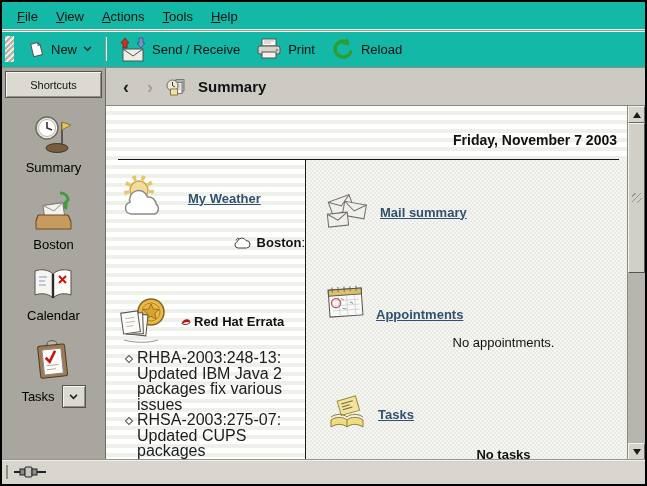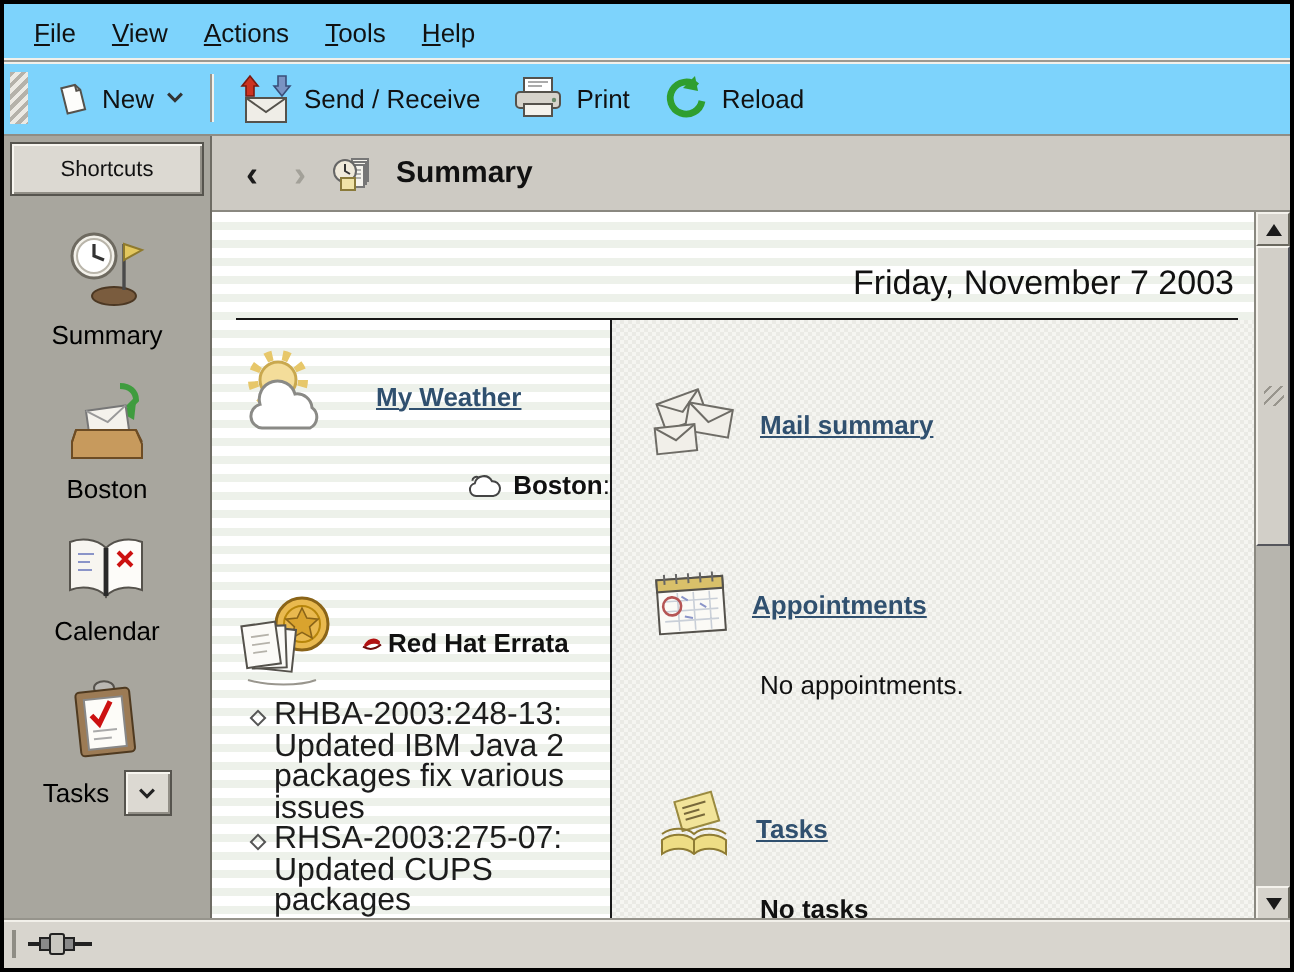--- a/index.html
+++ b/index.html
@@ -1,17 +1,17 @@
 <!DOCTYPE html>
 <html><head>
 <meta charset="utf-8">
 <style>
   html,body{margin:0;padding:0;background:#555;}
   .window{position:relative;width:647px;height:486px;box-sizing:border-box;border:2px solid #000;
-    background:#7dd3fc;font-family:"Liberation Sans",sans-serif;font-size:13px;color:#111;overflow:hidden;}
+    background:#14b8a6;font-family:"Liberation Sans",sans-serif;font-size:13px;color:#111;overflow:hidden;}
   
   .menubar{position:absolute;left:0;top:0;right:0;height:28px;display:flex;align-items:center;
     padding-left:6px;border-bottom:1px solid #9b9890;box-shadow:inset 0 -1px 0 #f2f0ea;}
   .menu-item{padding:4px 9px;cursor:default;}
   .menu-item u{text-decoration:underline;}
   
   .toolbar{position:absolute;left:0;top:29px;right:0;height:36px;display:flex;align-items:center;
     border-bottom:1px solid #8f8d85;box-shadow:inset 0 1px 0 #f2f0ea;}
   .grip{width:9px;height:26px;margin:0 5px 0 3px;
     background:repeating-linear-gradient(135deg,#b5b2aa 0 2px,#eceae4 2px 4px);}
@@ -33,41 +33,41 @@
   .viewheader{height:37px;background:#cdcac3;border-bottom:1px solid #8a8880;display:flex;align-items:center;
     padding-left:12px;gap:8px;}
   .navchev{font-size:18px;font-weight:bold;line-height:1;padding:0 5px;}
   .navchev.back{color:#1c1c1c;}
   .navchev.fwd{color:#a3a199;}
   .view-title{font-size:15px;font-weight:bold;margin-left:4px;}
   .content{flex:1;display:flex;min-height:0;background:#fff;}
   .canvas{flex:1;position:relative;overflow:hidden;
     background:repeating-linear-gradient(180deg,#ffffff 0 5px,#edf1ea 5px 9px);}
   .date-row{position:absolute;left:0;right:0;top:0;height:54px;}
-  .date{position:absolute;right:10px;top:26px;font-weight:normal;font-size:17px;margin-left:32px;}
+  .date{position:absolute;right:10px;top:26px;font-weight:bold;font-size:14px;margin-left:32px;}
   .date-rule{position:absolute;left:12px;right:8px;bottom:0;border-bottom:1px solid #161616;}
   .cols{position:absolute;left:0;right:0;top:54px;bottom:0;display:flex;}
   .col-left{width:200px;box-sizing:border-box;border-right:1px solid #1a1a1a;padding-left:12px;}
   .col-right{flex:1;padding-left:18px;
     background:repeating-conic-gradient(#f5f5f1 0% 25%,#eaeae5 0% 50%);background-size:4px 4px;}
   .block-head{display:flex;align-items:center;gap:8px;}
   a.slink{color:#30506f;font-weight:bold;text-decoration:underline;cursor:pointer;}
   .boston{margin:12px 0 0 28px;display:flex;align-items:center;gap:6px;justify-content:flex-end;}
   .bold{font-weight:bold;}
   .cond{margin:15px 0 0 60px;}
   .errata-title{display:flex;align-items:center;gap:3px;font-weight:bold;}
   .err-list{margin:4px 0 0 8px;font-size:16px;line-height:15.5px;color:#1c1c1c;}
   .err-item{display:flex;}
   .err-bullet{width:4px;height:4px;border:1px solid #555;transform:rotate(45deg);margin:6px 5px 0 0;flex:none;}
   .wh{margin-top:13px;gap:20px;}
   .eh{margin-top:46px;gap:13px;}
   .mh{margin-top:30px;}
-  .ah{margin-top:48px;}
+  .ah{margin-top:48px;align-items:flex-end;}
   .th{margin-top:44px;}
-  .empty-line{margin:13px 0 0 56px;}
+  .empty-line{margin:13px 0 0 56px;text-align:center;}
   
   .sb{width:17px;flex:none;display:flex;flex-direction:column;background:#b7b5ae;border-left:1px solid #8a8880;}
   .sb-btn{height:17px;flex:none;background:#d6d3cc;border:1px solid;border-color:#f4f2ec #6a685f #6a685f #f4f2ec;
     display:grid;place-items:center;box-sizing:border-box;}
   .tri-up{width:0;height:0;border-left:4px solid transparent;border-right:4px solid transparent;border-bottom:6px solid #1a1a1a;}
   .tri-down{width:0;height:0;border-left:4px solid transparent;border-right:4px solid transparent;border-top:6px solid #1a1a1a;}
   .sb-thumb{height:150px;flex:none;background:#d2cfc8;border:1px solid #55565c;border-top-color:#f4f2ec;border-left-color:#f4f2ec;
     box-sizing:border-box;display:grid;place-items:center;}
   .thumb-grip{width:10px;height:10px;
     background:repeating-linear-gradient(135deg,transparent 0 2px,#98958d 2px 3px,transparent 3px 4px);}

